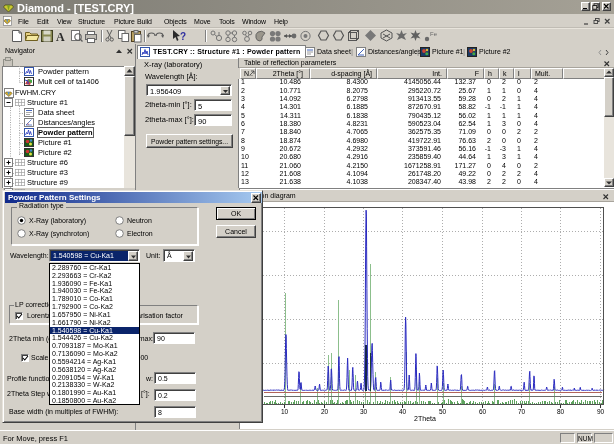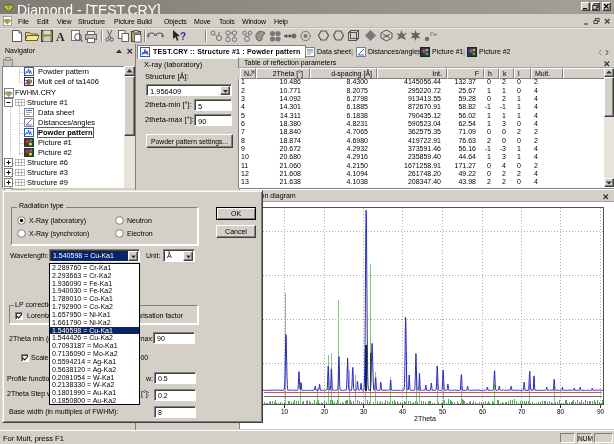--- a/index.html
+++ b/index.html
@@ -11,21 +11,21 @@
 .trow span{width:60px}
 .dditem{height:7.83px;line-height:7.9px;font-size:7px;padding-left:2px;white-space:nowrap;overflow:hidden}
 .dditem.sel{background:#0a246a;color:#fff}
 </style></head><body>
 
 <div class="abs" style="left:0;top:0;width:614px;height:14px;background:linear-gradient(90deg,#7e7c74,#a5a196)">
  <svg class="abs" style="left:3px;top:2px" width="11" height="11">
       <polygon points="2,3 9,3 10.5,5 5.5,10 0.5,5" fill="#c8c832" stroke="#404010" stroke-width="0.7"></polygon>
       <polygon points="4,3 7,3 5.5,9 " fill="#80a020"></polygon>
     </svg>
- <span class="abs" style="left:17px;top:2px;font-weight:normal;color:#fff;font-size:14px">Diamond - [TEST.CRY]</span>
+ <span class="abs" style="left:17px;top:2px;font-weight:bold;color:#fff;font-size:11px">Diamond - [TEST.CRY]</span>
  <div class="abs raised" style="left:581px;top:2px;width:9px;height:9px"><svg width="7" height="7">
         <line x1="1" y1="5.5" x2="5" y2="5.5" stroke="#000"></line>
       </svg></div>
  <div class="abs raised" style="left:590.5px;top:2px;width:9px;height:9px"><svg width="7" height="7">
         <rect x="2" y="0.8" width="4" height="3.6" fill="none" stroke="#000" stroke-width="0.8"></rect>
         <rect x="0.8" y="2.6" width="4" height="3.6" fill="#d4d0c8" stroke="#000" stroke-width="0.8"></rect>
       </svg></div>
  <div class="abs raised" style="left:601.5px;top:2px;width:9px;height:9px"><svg width="7" height="7">
         <path d="M1 1 L5.5 5.5 M5.5 1 L1 5.5" stroke="#000" stroke-width="1.1"></path>
       </svg></div>
@@ -348,21 +348,21 @@
 <span class="abs" style="left:27px;top:188px;font-size:7.5px;white-space:nowrap">Structure #5</span>
 <div class="abs" style="left:124px;top:66px;width:11px;height:122px;background:#e8e4dc">
 <div class="abs raised" style="left:0;top:0;width:11px;height:10px"><svg width="9" height="8">
         <polygon points="4.5,2 1.5,5.5 7.5,5.5" fill="#303030"></polygon>
       </svg></div>
 <div class="abs raised" style="left:0;top:10px;width:11px;height:60px"></div>
 </div>
 
 <div class="abs" style="left:137px;top:59px;width:101px;height:371px;background:#d4d0c8">
  <span class="abs" style="left:7px;top:1px;font-size:7.5px">X-ray (laboratory)</span>
- <span class="abs" style="left:8px;top:13px;font-size:7.5px">Structure [Å]:</span>
+ <span class="abs" style="left:8px;top:13px;font-size:7.5px">Wavelength [Å]:</span>
  <div class="abs sunk" style="left:9px;top:25px;width:86px;height:12px">
    <span class="abs" style="left:3px;top:1.5px;font-size:7.5px">1.956409</span>
    <div class="abs raised" style="right:1px;top:1px;width:10px;height:8.5px"><svg width="9" height="8">
           <polygon points="2,3 7,3 4.5,6" fill="#303030"></polygon>
         </svg></div>
  </div>
  <span class="abs" style="left:8px;top:41px;font-size:7.5px">2theta-min [°]:</span>
  <div class="abs sunk" style="left:57px;top:40px;width:38px;height:12px">
       <span class="abs" style="left:3px;top:1.5px;font-size:7.5px">5</span>
     </div>
@@ -595,27 +595,33 @@
 <line x1="521.5" y1="405" x2="521.5" y2="408" stroke="#303030" stroke-width="1"></line>
 <text x="521.5" y="414" font-size="6.5" text-anchor="middle" fill="#000" font-family="Liberation Sans">70</text>
 <line x1="560.5" y1="405" x2="560.5" y2="408" stroke="#303030" stroke-width="1"></line>
 <text x="560.5" y="414" font-size="6.5" text-anchor="middle" fill="#000" font-family="Liberation Sans">80</text>
 <line x1="600.5" y1="405" x2="600.5" y2="408" stroke="#303030" stroke-width="1"></line>
 <text x="600.5" y="414" font-size="6.5" text-anchor="middle" fill="#000" font-family="Liberation Sans">90</text>
 <text x="425" y="421" font-size="7" text-anchor="middle" fill="#000" font-family="Liberation Sans">2Theta</text>
 </svg>
 
 <div class="abs" style="left:0;top:430px;width:614px;height:14px;background:#d4d0c8;border-top:1px solid #fff">
- <span class="abs" style="left:3px;top:3px;font-size:7.5px">For Mult, press F1</span>
+ <span class="abs" style="left:3px;top:3px;font-size:7.5px">For Move, press F1</span>
  <div class="abs" style="left:560px;top:2px;width:15px;height:10px;border:1px solid;border-color:#808080 #fff #fff #808080"></div>
  <div class="abs" style="left:577px;top:2px;width:15px;height:10px;border:1px solid;border-color:#808080 #fff #fff #808080;font-size:6.5px;text-align:center;line-height:9px">NUM</div>
  <div class="abs" style="left:594px;top:2px;width:19px;height:10px;border:1px solid;border-color:#808080 #fff #fff #808080"></div>
 </div>
 
 <div class="abs" style="left:2px;top:190px;width:261px;height:233px;background:#d4d0c8;border:1px solid;border-color:#e8e4dc #404040 #404040 #e8e4dc;box-shadow:inset 1px 1px 0 #fff, inset -1px -1px 0 #808080">
+ <div class="abs" style="left:2px;top:1px;width:257px;height:11px;background:linear-gradient(90deg,#10298a,#a6caf0)">
+  <span class="abs" style="left:3px;top:1px;color:#fff;font-weight:bold;font-size:8px">Powder Pattern Settings</span>
+  <div class="abs raised" style="left:246px;top:1px;width:10px;height:10px"><svg width="8" height="8">
+          <path d="M1.5 1.5 L6 6 M6 1.5 L1.5 6" stroke="#000" stroke-width="1.2"></path>
+        </svg></div>
+ </div>
  <fieldset class="abs" style="left:8px;top:16px;width:187px;height:38px;border:1px solid;border-color:#808080 #fff #fff #808080;box-shadow:inset 1px 1px 0 #d4d0c8, 1px 1px 0 #fff">
  </fieldset>
  <span class="abs" style="left:14px;top:11px;font-size:7px;background:#d4d0c8;padding:0 2px">Radiation type</span>
  <svg class="abs" style="left:14px;top:25px" width="9" height="9">
       <circle cx="4.5" cy="4.5" r="3.8" fill="#fff" stroke="#808080"></circle>
       <circle cx="4.5" cy="4.5" r="1.7" fill="#000"></circle>
     </svg>
  <span class="abs" style="left:26px;top:26px;font-size:7px">X-Ray (laboratory)</span>
  <svg class="abs" style="left:112px;top:25px" width="9" height="9">
       <circle cx="4.5" cy="4.5" r="3.8" fill="#fff" stroke="#808080"></circle>

